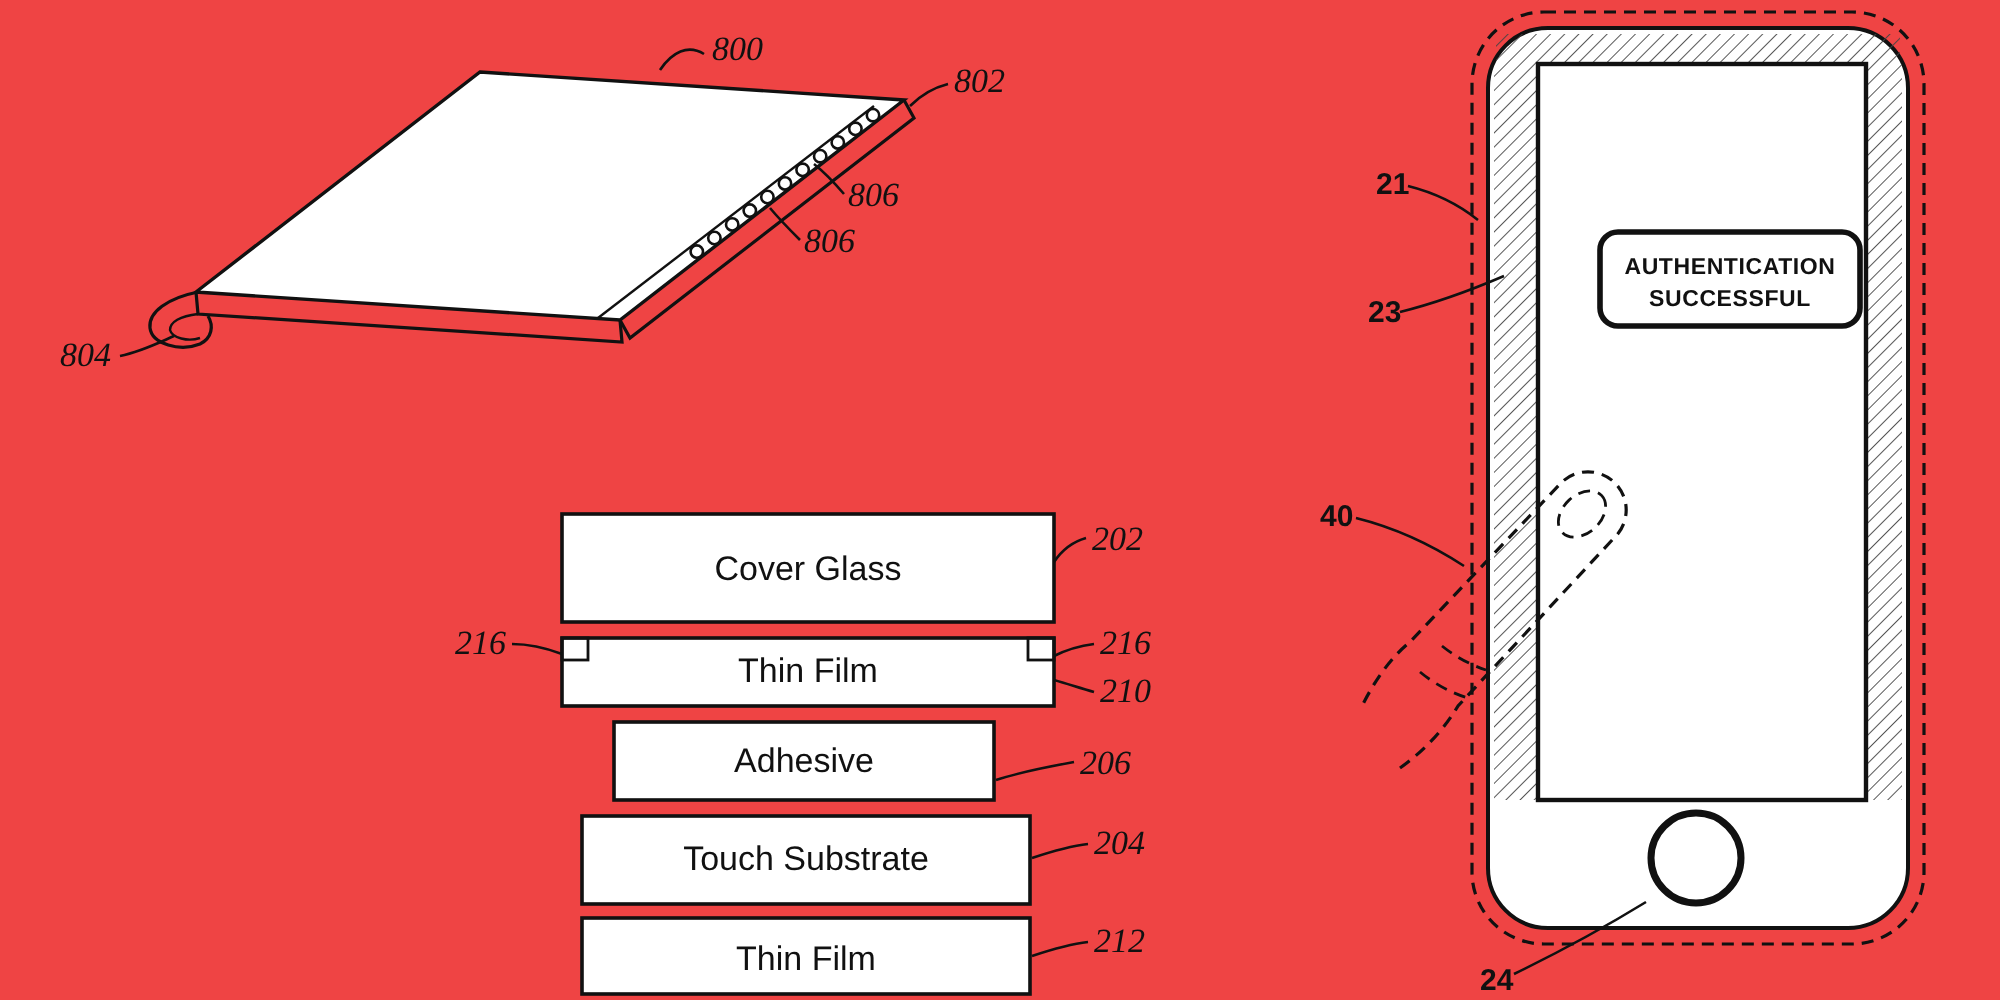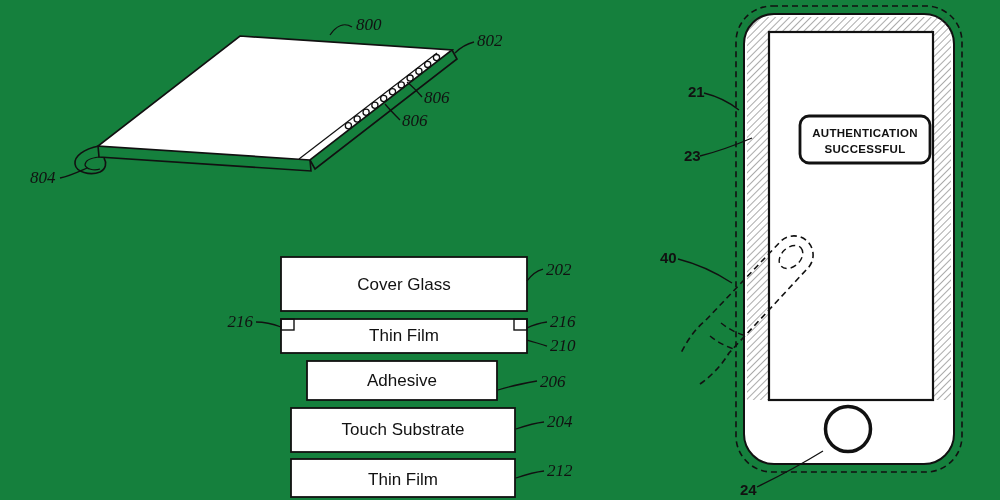--- a/index.html
+++ b/index.html
@@ -1,20 +1,20 @@
 <!DOCTYPE html>
 <html><head>
 <meta charset="utf-8">
 <style>
   html, body { margin: 0; padding: 0; background: #ffffff; }
   .page {
     position: relative;
     width: 1000px;
     height: 500px;
-    background: #15803d;
+    background: #ef4444;
     overflow: hidden;
   }
   svg { display: block; }
   .ln      { fill: none; stroke: #111111; }
   .fillw   { fill: #ffffff; stroke: #111111; }
   .leader  { fill: none; stroke: #111111; stroke-width: 1.3; }
   .dashed  { fill: none; stroke: #111111; stroke-dasharray: 6 4; }
   .ref-num {
     font-family: "Liberation Serif", serif;
     font-style: italic;

